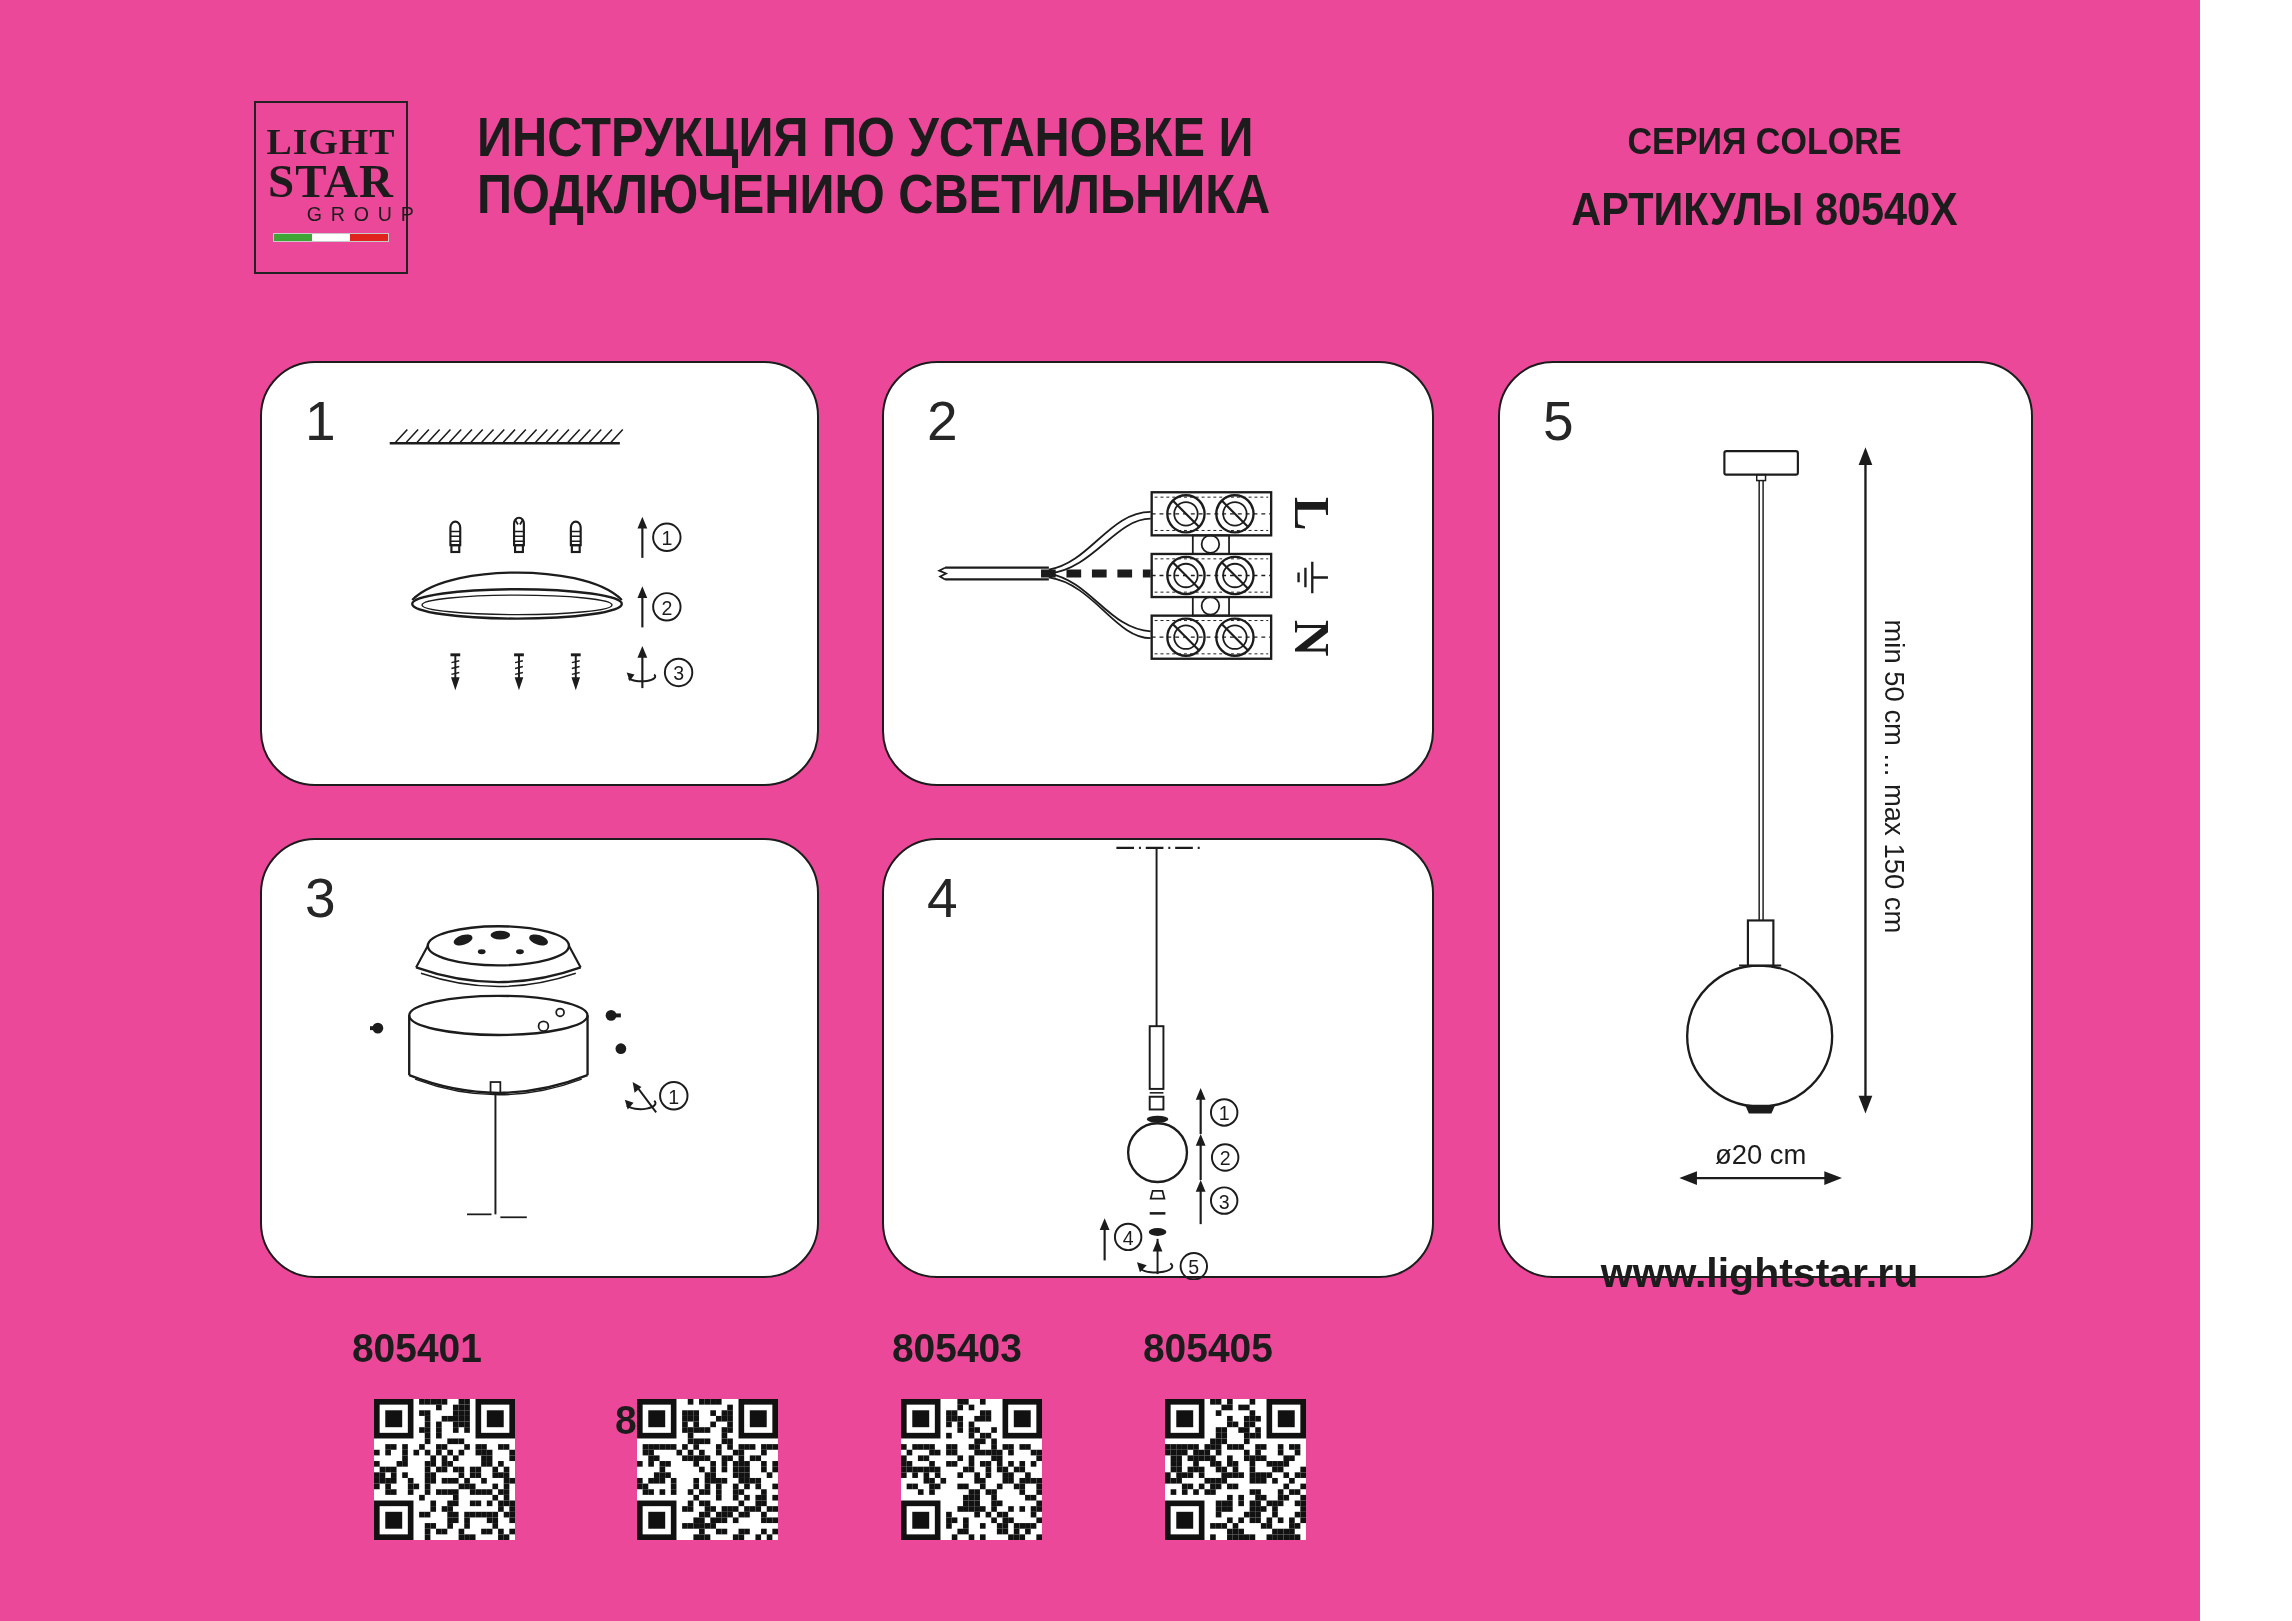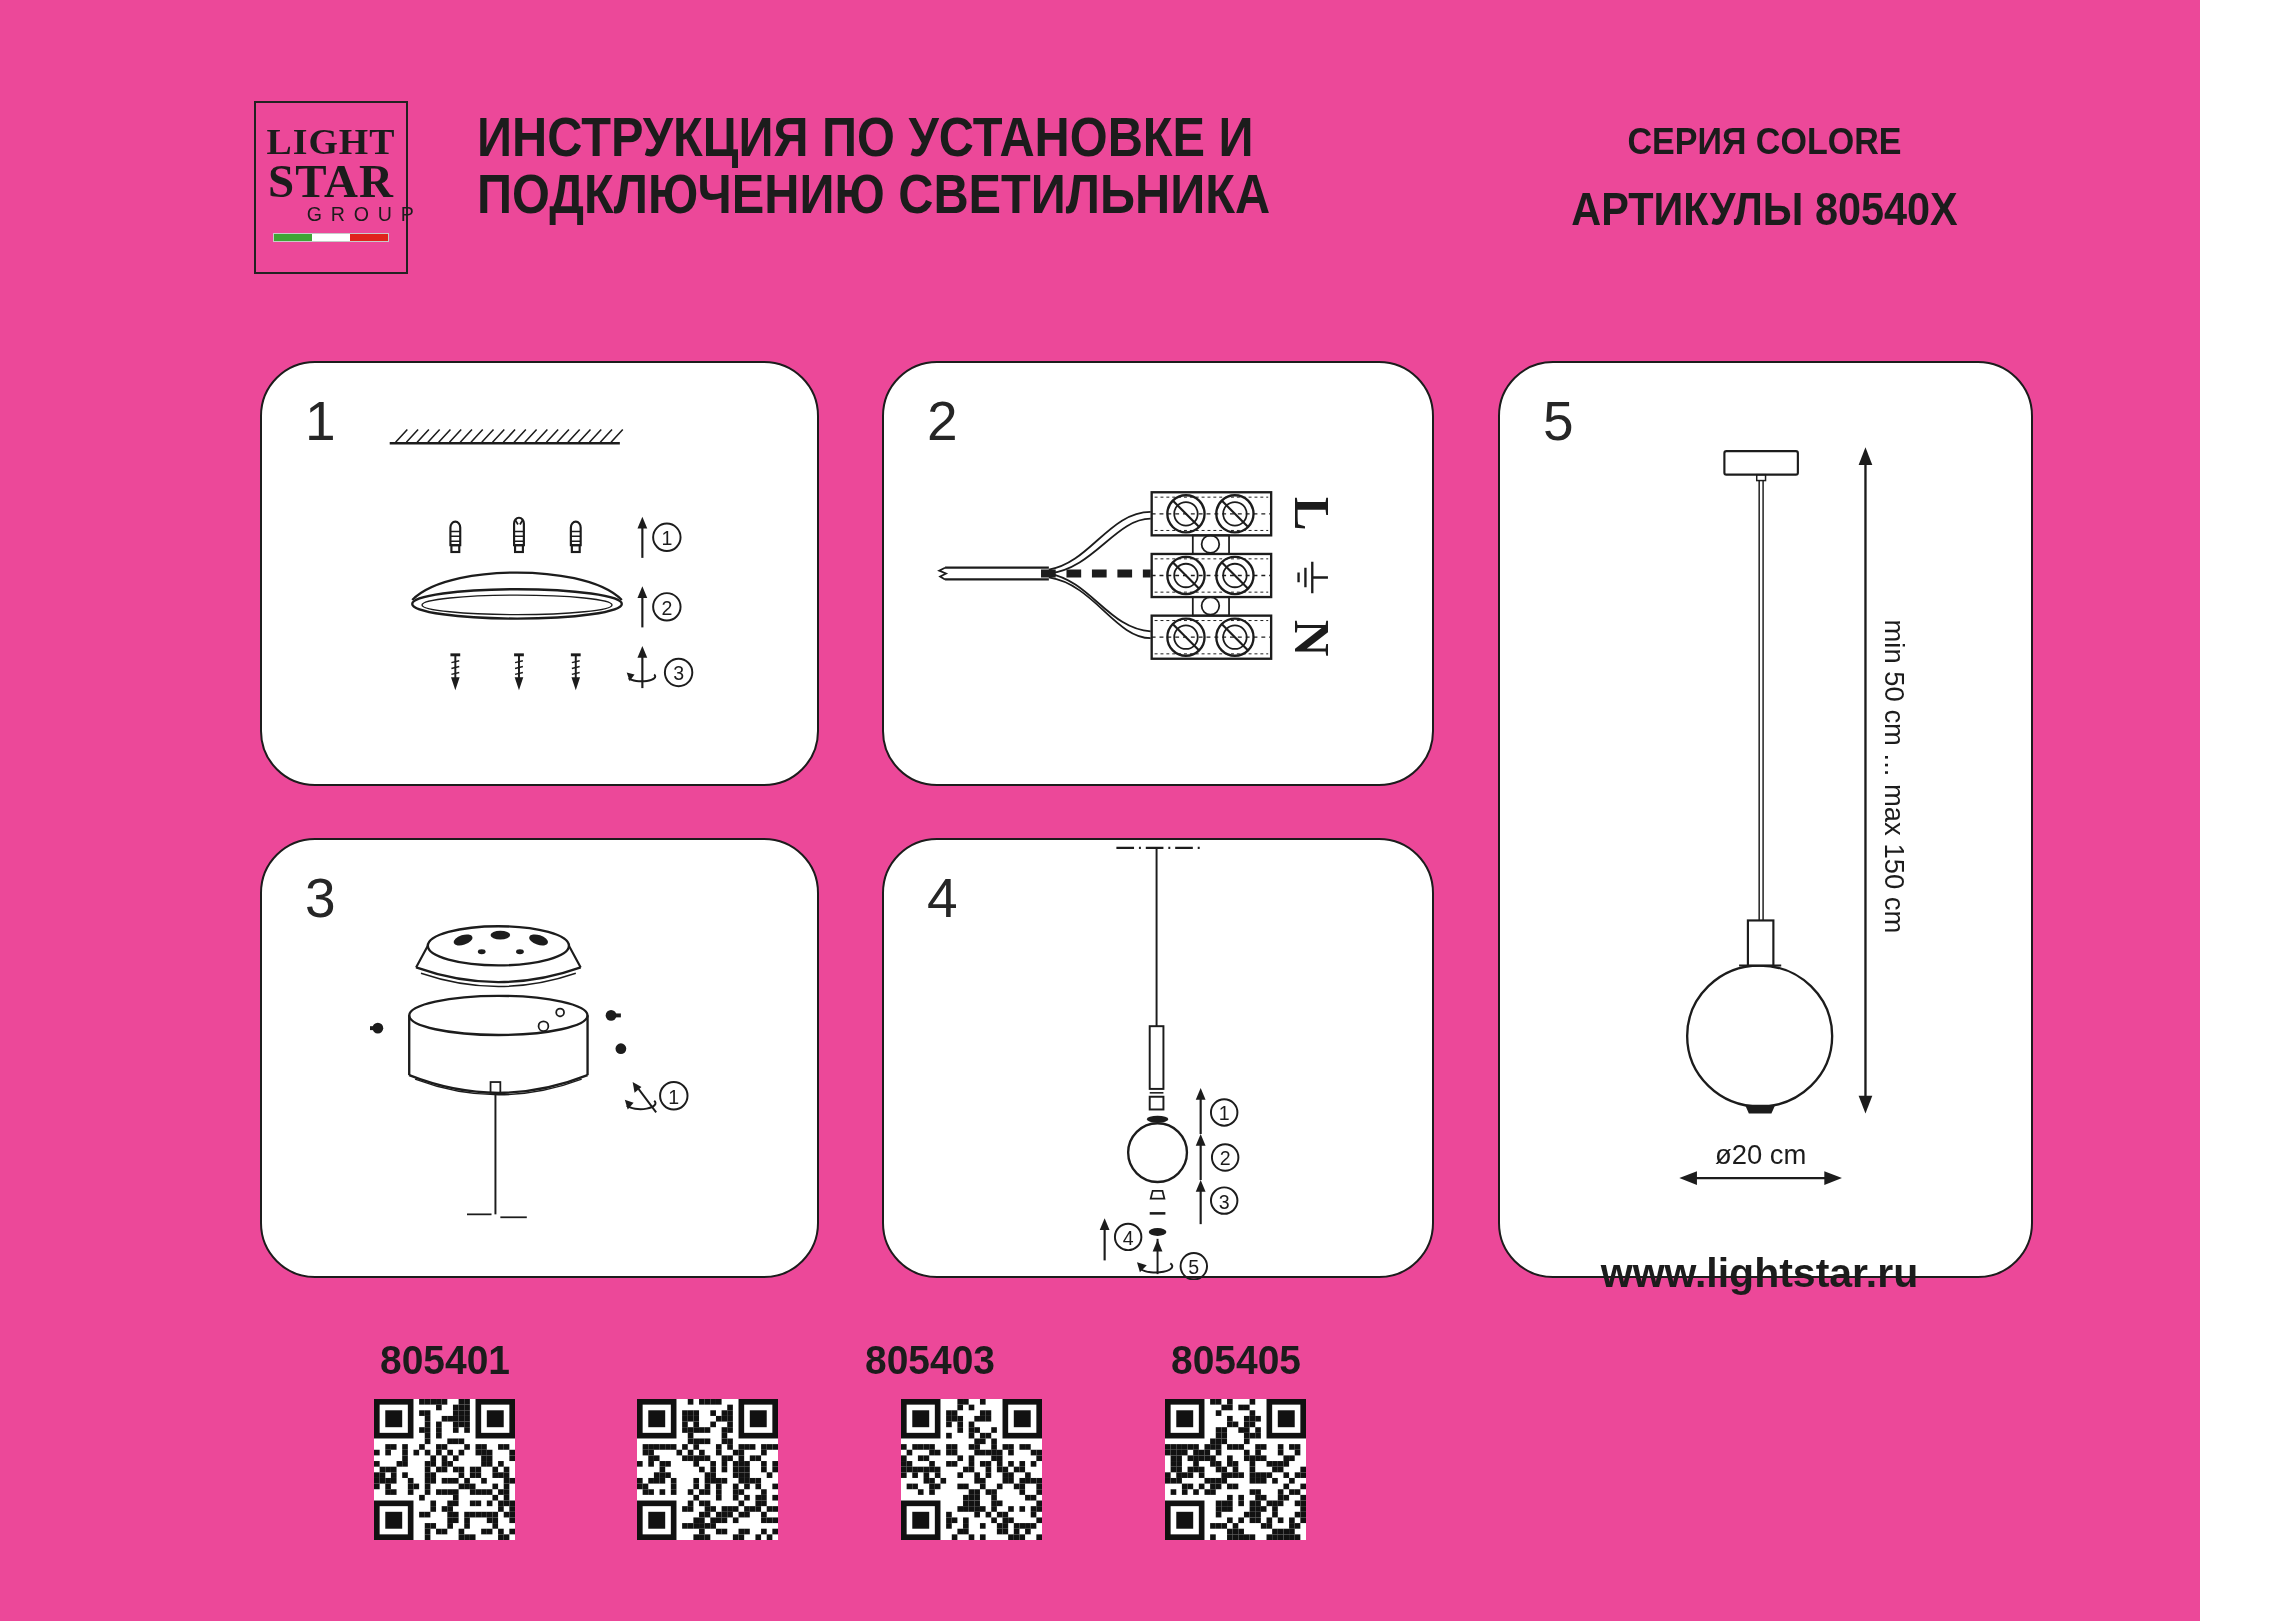--- a/index.html
+++ b/index.html
@@ -35,21 +35,21 @@
   
   .panel{position:absolute;border:2.5px solid var(--ink);border-radius:55px;background:#fff;box-sizing:border-box;}
   .step-num{position:absolute;left:43px;top:25.5px;font-size:55px;font-weight:400;color:#262626;}
   .panel svg{position:absolute;left:0;top:0;}
   svg text{font-family:"Liberation Sans",sans-serif;fill:var(--ink);}
   .term-label{font-family:"Liberation Serif",serif;font-weight:700;font-size:52px;}
   .dim-label{font-size:28px;}
   .callout-num{font-size:20px;}
 
   
-  .article{position:absolute;width:196px;text-align:center;margin-top:12px;}
+  .article{position:absolute;width:196px;}
   .article .code{font-size:41px;font-weight:700;transform:scaleX(0.95);transform-origin:center top;}
   .qr{position:absolute;}
   .website{position:absolute;left:1583px;top:1250px;width:353px;text-align:center;
            font-size:41px;font-weight:700;}
 </style>
 </head>
 <body>
 
 <div id="page">
 
@@ -791,21 +791,21 @@
       <rect x="5.76" y="5.76" width="28.799999999999997" height="28.799999999999997" fill="#fff"></rect>
       <rect x="11.52" y="11.52" width="17.28" height="17.28" fill="#111"></rect>
       <rect x="103.67999999999999" y="0" width="40.32" height="40.32" fill="#111"></rect>
       <rect x="109.44" y="5.76" width="28.799999999999997" height="28.799999999999997" fill="#fff"></rect>
       <rect x="115.19999999999999" y="11.52" width="17.28" height="17.28" fill="#111"></rect>
       <rect x="0" y="103.67999999999999" width="40.32" height="40.32" fill="#111"></rect>
       <rect x="5.76" y="109.44" width="28.799999999999997" height="28.799999999999997" fill="#fff"></rect>
       <rect x="11.52" y="115.19999999999999" width="17.28" height="17.28" fill="#111"></rect>
     </svg>
 
-  <div class="article" style="left:832px;top:1325px;">
+  <div class="article" style="left:887px;top:1325px;">
     <div class="code">805403</div>
   </div>
   <svg class="qr" style="left:901px;top:1399px;" width="141" height="141" viewBox="0 0 144 144">
       <rect x="0" y="0" width="144" height="144" fill="#fff"></rect>
       <rect x="57.599999999999994" y="0" width="5.76" height="5.76" fill="#111"></rect>
       <rect x="63.36" y="0" width="5.76" height="5.76" fill="#111"></rect>
       <rect x="80.64" y="0" width="5.76" height="5.76" fill="#111"></rect>
       <rect x="57.599999999999994" y="5.76" width="5.76" height="5.76" fill="#111"></rect>
       <rect x="69.12" y="5.76" width="5.76" height="5.76" fill="#111"></rect>
       <rect x="46.08" y="11.52" width="5.76" height="5.76" fill="#111"></rect>

